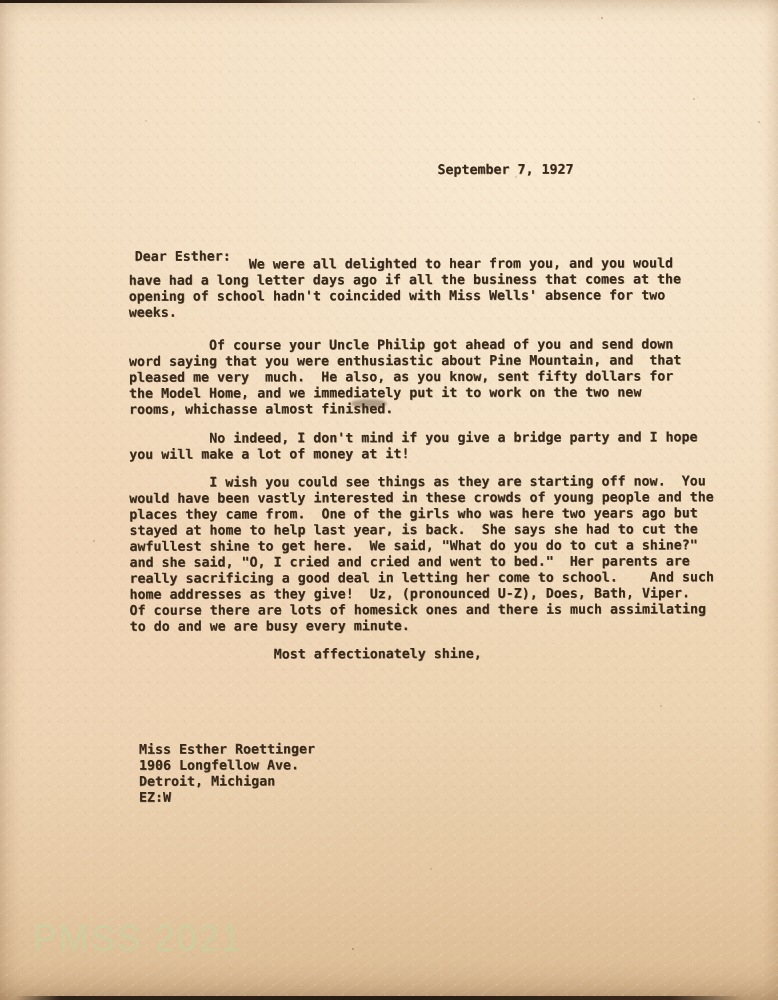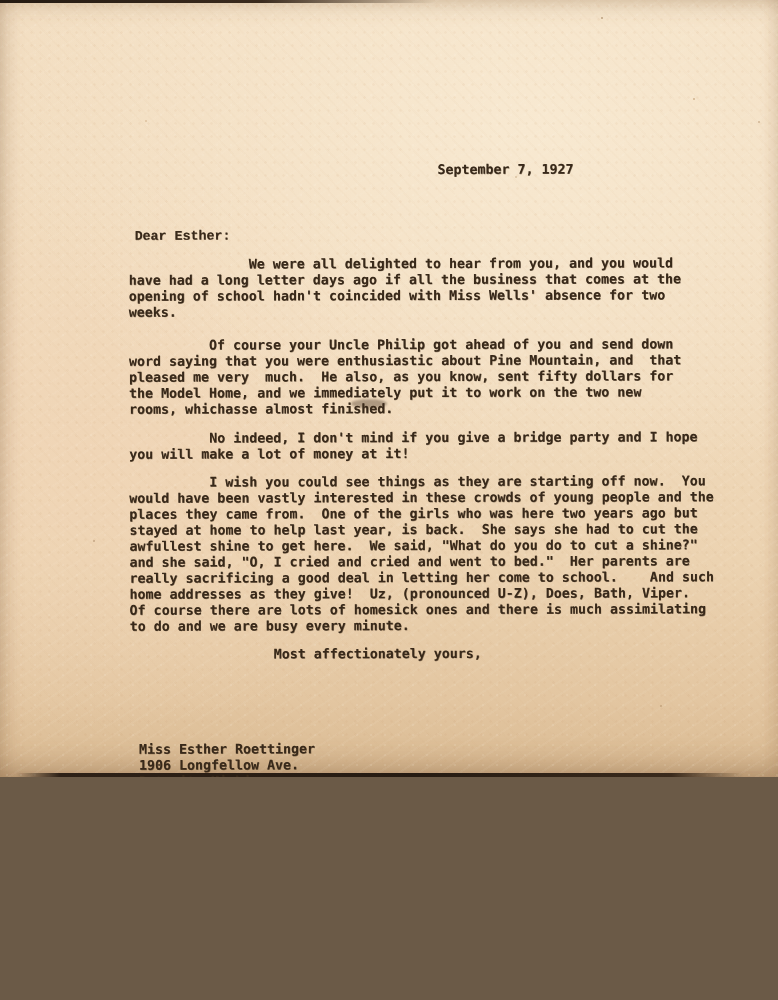--- a/index.html
+++ b/index.html
@@ -1,18 +1,18 @@
 <!DOCTYPE html>
 <html><head>
 <meta charset="utf-8">
 <style>
   html,body{margin:0;padding:0;background:#6b5a47;}
   .scan{
     position:relative;
-    width:778px;height:777px;
+    width:778px;height:1000px;
     overflow:hidden;
     background:
       radial-gradient(120% 90% at 68% 16%, #f8e9d1 0%, rgba(248,233,209,0) 55%),
       radial-gradient(90% 60% at 12% 58%, rgba(240,213,182,0.85) 0%, rgba(240,213,182,0) 60%),
       linear-gradient(180deg,#f3dfc3 0%,#f1dbbd 45%,#ecd3b1 72%,#e3c6a1 90%,#d9ba92 100%);
     box-shadow:
       inset 0 14px 24px -14px rgba(125,88,55,0.35),
       inset 16px 0 26px -18px rgba(125,88,55,0.30),
       inset -10px 0 22px -16px rgba(145,105,65,0.22),
       inset 0 -22px 30px -16px rgba(110,75,45,0.42);
@@ -53,21 +53,21 @@
   }
   .letter{
     position:absolute;left:128px;top:0;width:600px;
     font-size:13.3px;line-height:16px;font-weight:700;
     color:#38291a;
     text-shadow:0.4px 0.4px 0.6px rgba(66,46,26,0.55);
     transform:rotate(-0.15deg);
   }
   .pre{white-space:pre;}
   .date-line{position:absolute;left:309px;top:162px;}
-  .salutation{position:absolute;left:6px;top:228px;font-family:Liberation Mono, monospace;}
+  .salutation{position:absolute;left:6px;top:248px;}
   .para{position:absolute;left:0;}
   .p1{top:256px;}
   .p2{top:337px;}
   .p3{top:430px;}
   .p4{top:474px;}
   .closing{position:absolute;left:144px;top:646px;}
   .address{position:absolute;left:9px;top:741px;}
   .blot{
     position:absolute;left:222px;top:399px;width:36px;height:9px;
     background:rgba(62,45,28,0.38);border-radius:50%;
@@ -112,21 +112,21 @@
 would have been vastly interested in these crowds of young people and the
 places they came from.  One of the girls who was here two years ago but
 stayed at home to help last year, is back.  She says she had to cut the
 awfullest shine to get here.  We said, "What do you do to cut a shine?"
 and she said, "O, I cried and cried and went to bed."  Her parents are
 really sacrificing a good deal in letting her come to school.    And such
 home addresses as they give!  Uz, (pronounced U-Z), Does, Bath, Viper.
 Of course there are lots of homesick ones and there is much assimilating
 to do and we are busy every minute.</div>
 
-    <div class="closing pre">Most affectionately yours,</div>
+    <div class="closing pre">Most affectionately shine,</div>
 
     <div class="address pre">Miss Esther Roettinger
 1906 Longfellow Ave.
 Detroit, Michigan
 EZ:W</div>
 
     <div class="blot"></div>
   </div>
 
   <div class="watermark">PMSS 2021</div>

